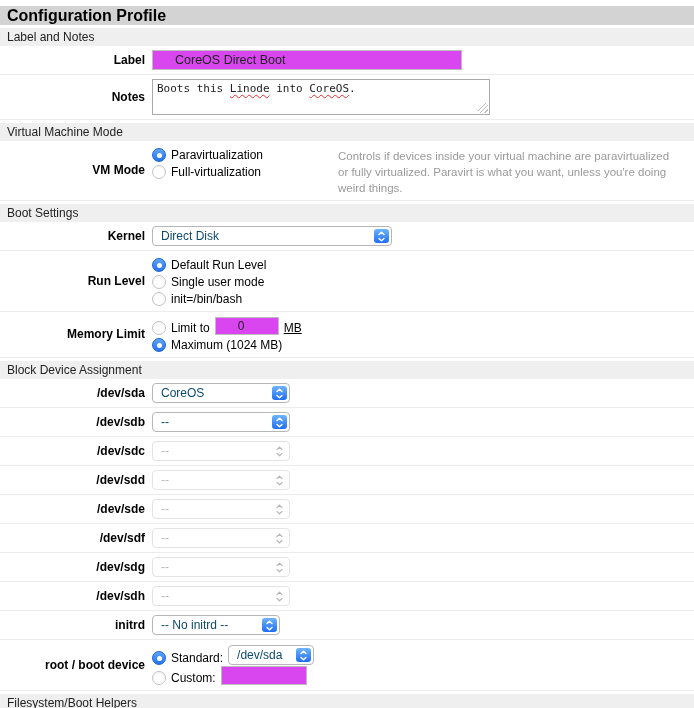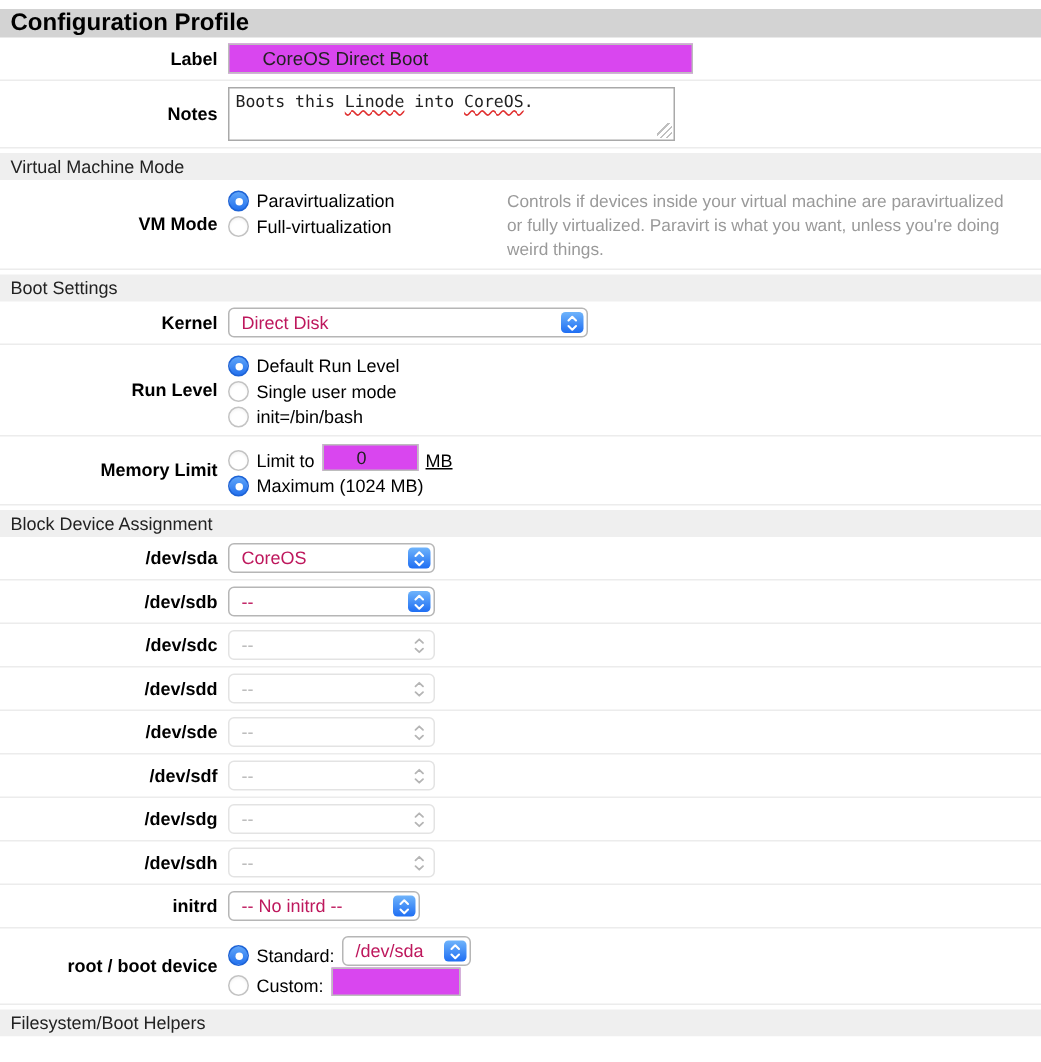--- a/index.html
+++ b/index.html
@@ -65,21 +65,21 @@
     color: #222;
     padding: 0 22px;
     outline: none;
   }
   .label-input { width: 310px; }
   .mem-input { width: 64px; height: 18px; font-size: 12px; }
   .custom-input { width: 86px; height: 19px; }
 
   .notes-box {
     position: relative;
-    width: 298px;
+    width: 338px;
     height: 36px;
     border: 1px solid #a9a9a9;
     background: #fff;
     font-family: "DejaVu Sans Mono", "Liberation Mono", monospace;
     font-size: 11px;
     color: #222;
     padding: 2px 4px;
     line-height: 14px;
     overflow: hidden;
   }
@@ -139,21 +139,21 @@
 
   .mac-select {
     position: relative;
     display: inline-flex;
     align-items: center;
     height: 20px;
     border: 1px solid #b6b6b6;
     border-radius: 4px;
     background: #fff;
     font-size: 12px;
-    color: #be185d;
+    color: #0c4a6e;
     padding: 0 24px 0 8px;
     cursor: default;
   }
   .mac-select .stepper {
     position: absolute;
     right: 2px; top: 2px;
     width: 15px; height: 14px;
     border-radius: 3px;
     background: linear-gradient(#6fb4fb, #1f6ef3);
     display: flex;
@@ -172,20 +172,21 @@
   .sel-root { width: 86px; }
   .unit-label { font-size: 12px; text-decoration: underline; }
 </style>
 </head>
 <body>
 
 <div class="page">
 
   <div class="main-header">Configuration Profile</div>
 
+  <div class="section-bar">Label and Notes</div>
 
   <div class="form-row">
     <div class="row-label vcenter">Label</div>
     <div class="row-control wide">
       <input class="text-input label-input" type="text" value="CoreOS Direct Boot" style="">
     </div>
   </div>
 
   <div class="form-row">
     <div class="row-label vcenter">Notes</div>

